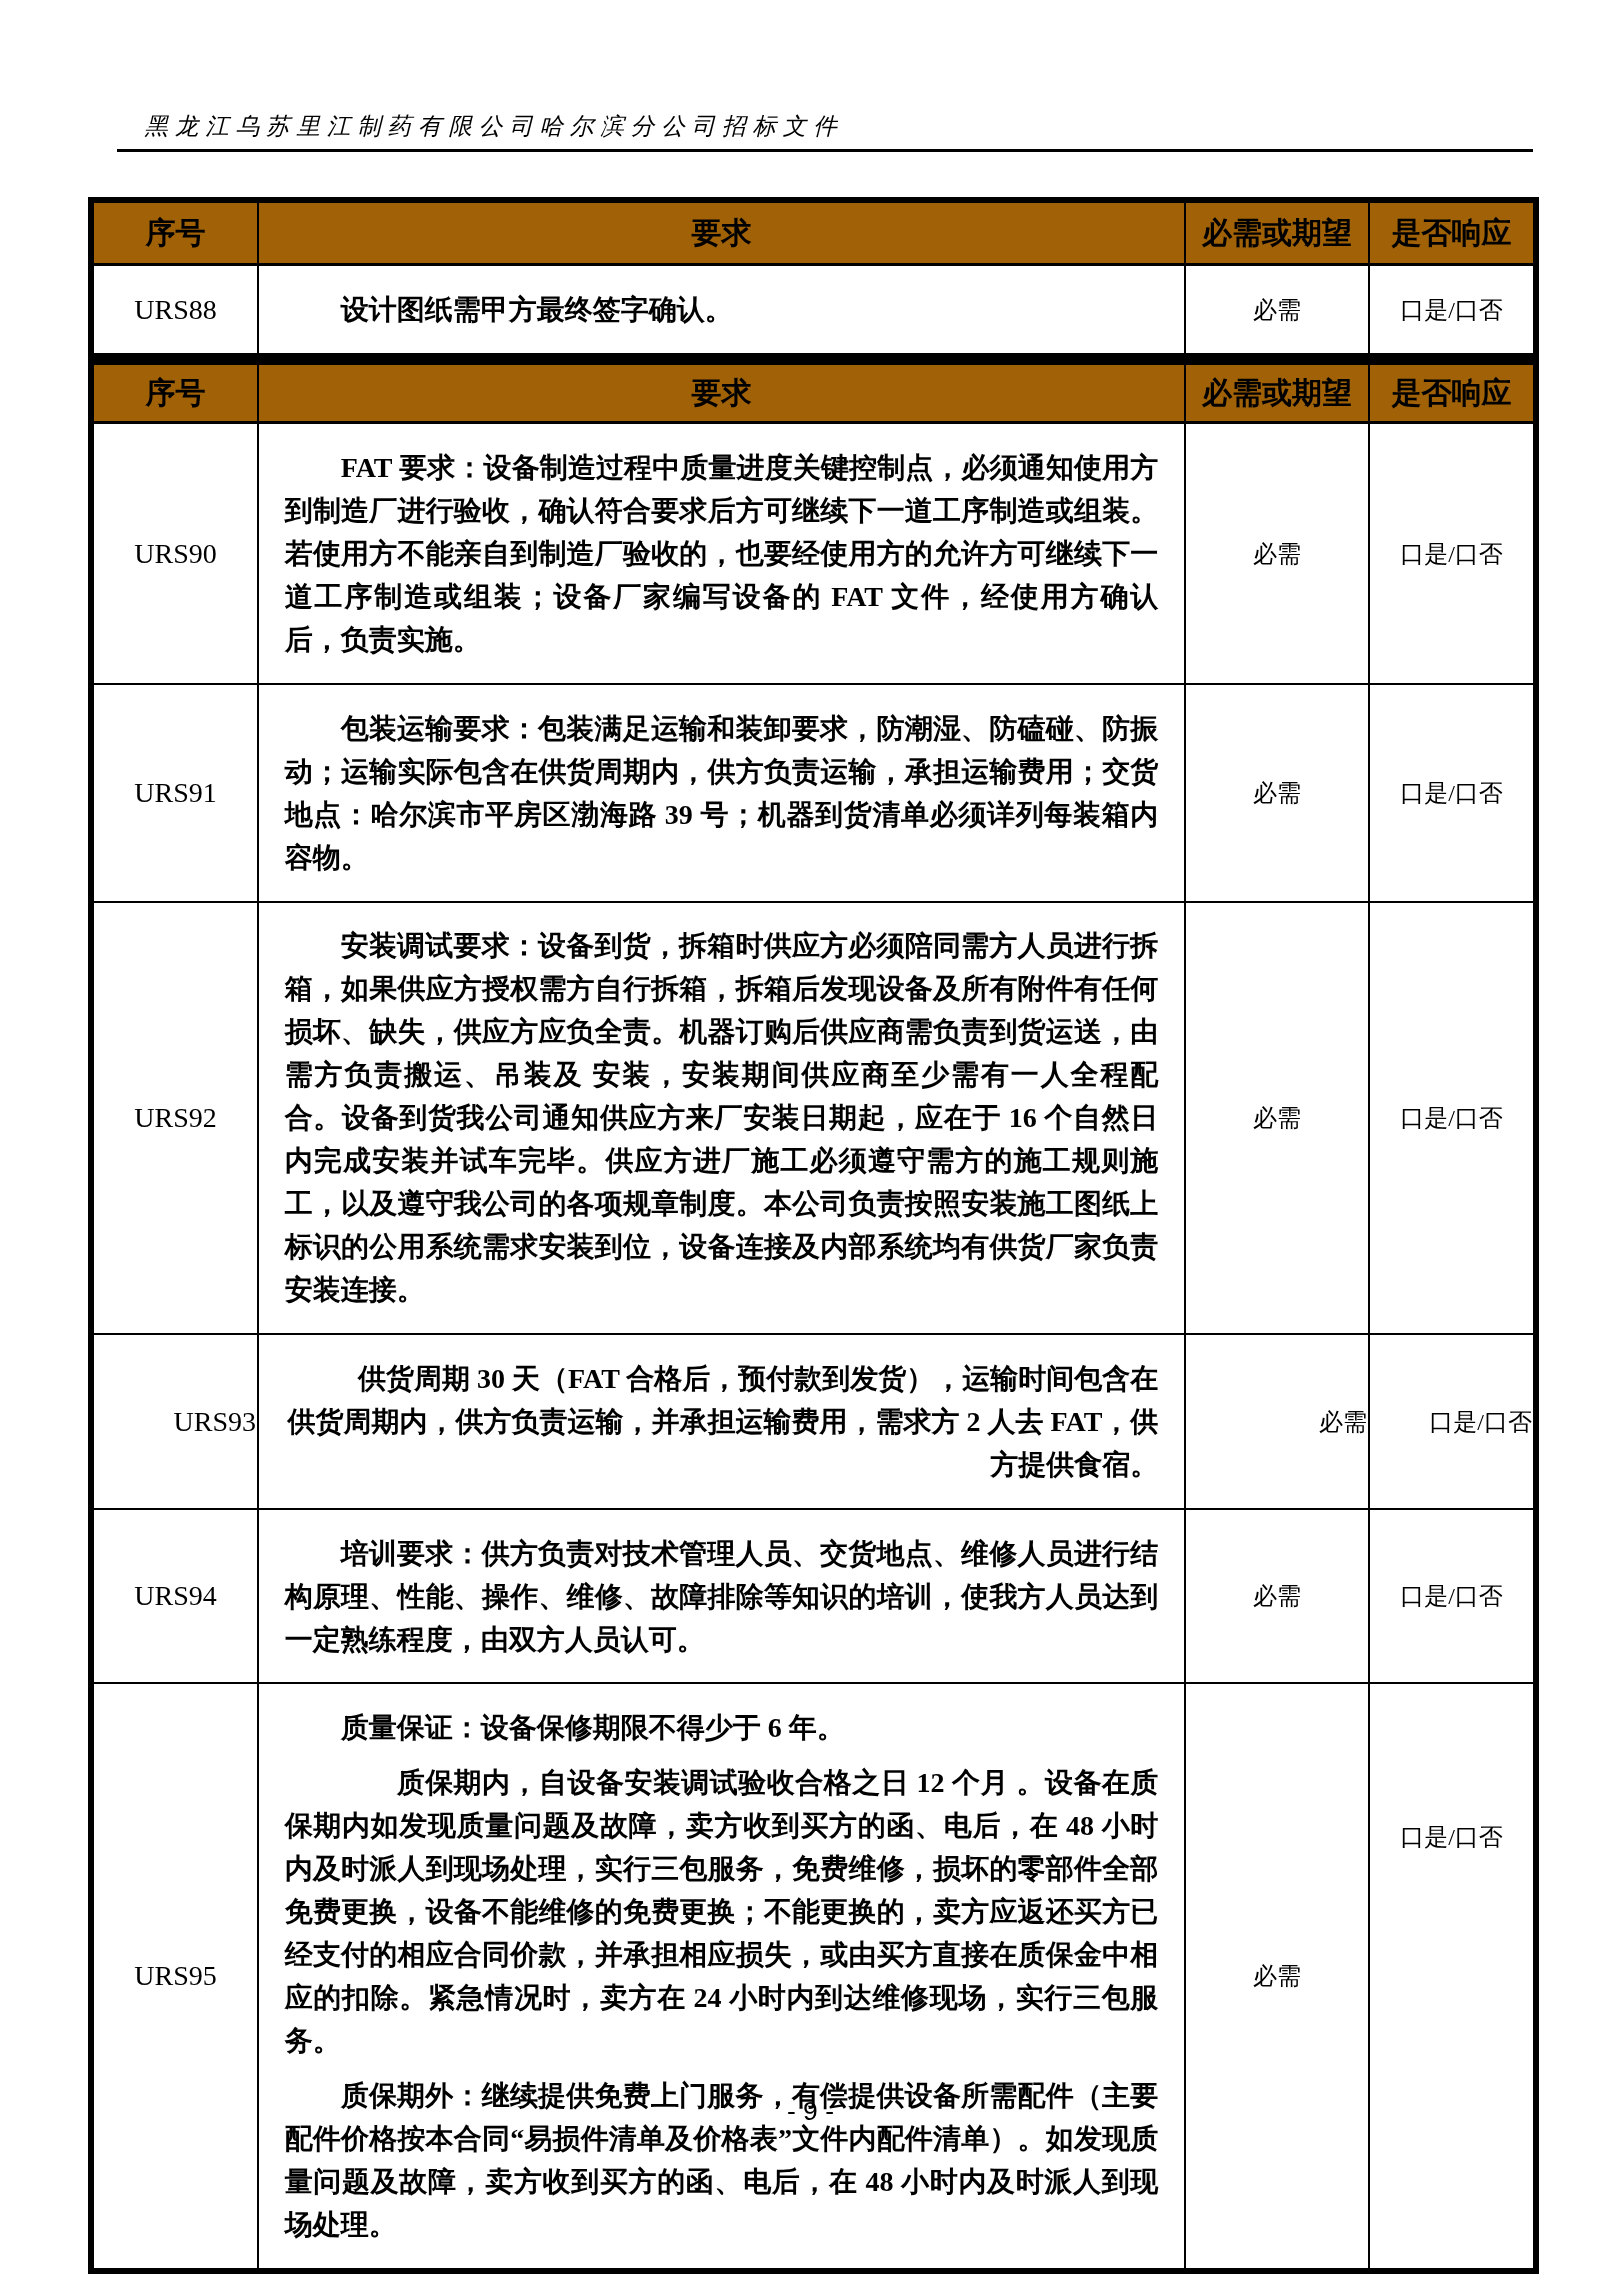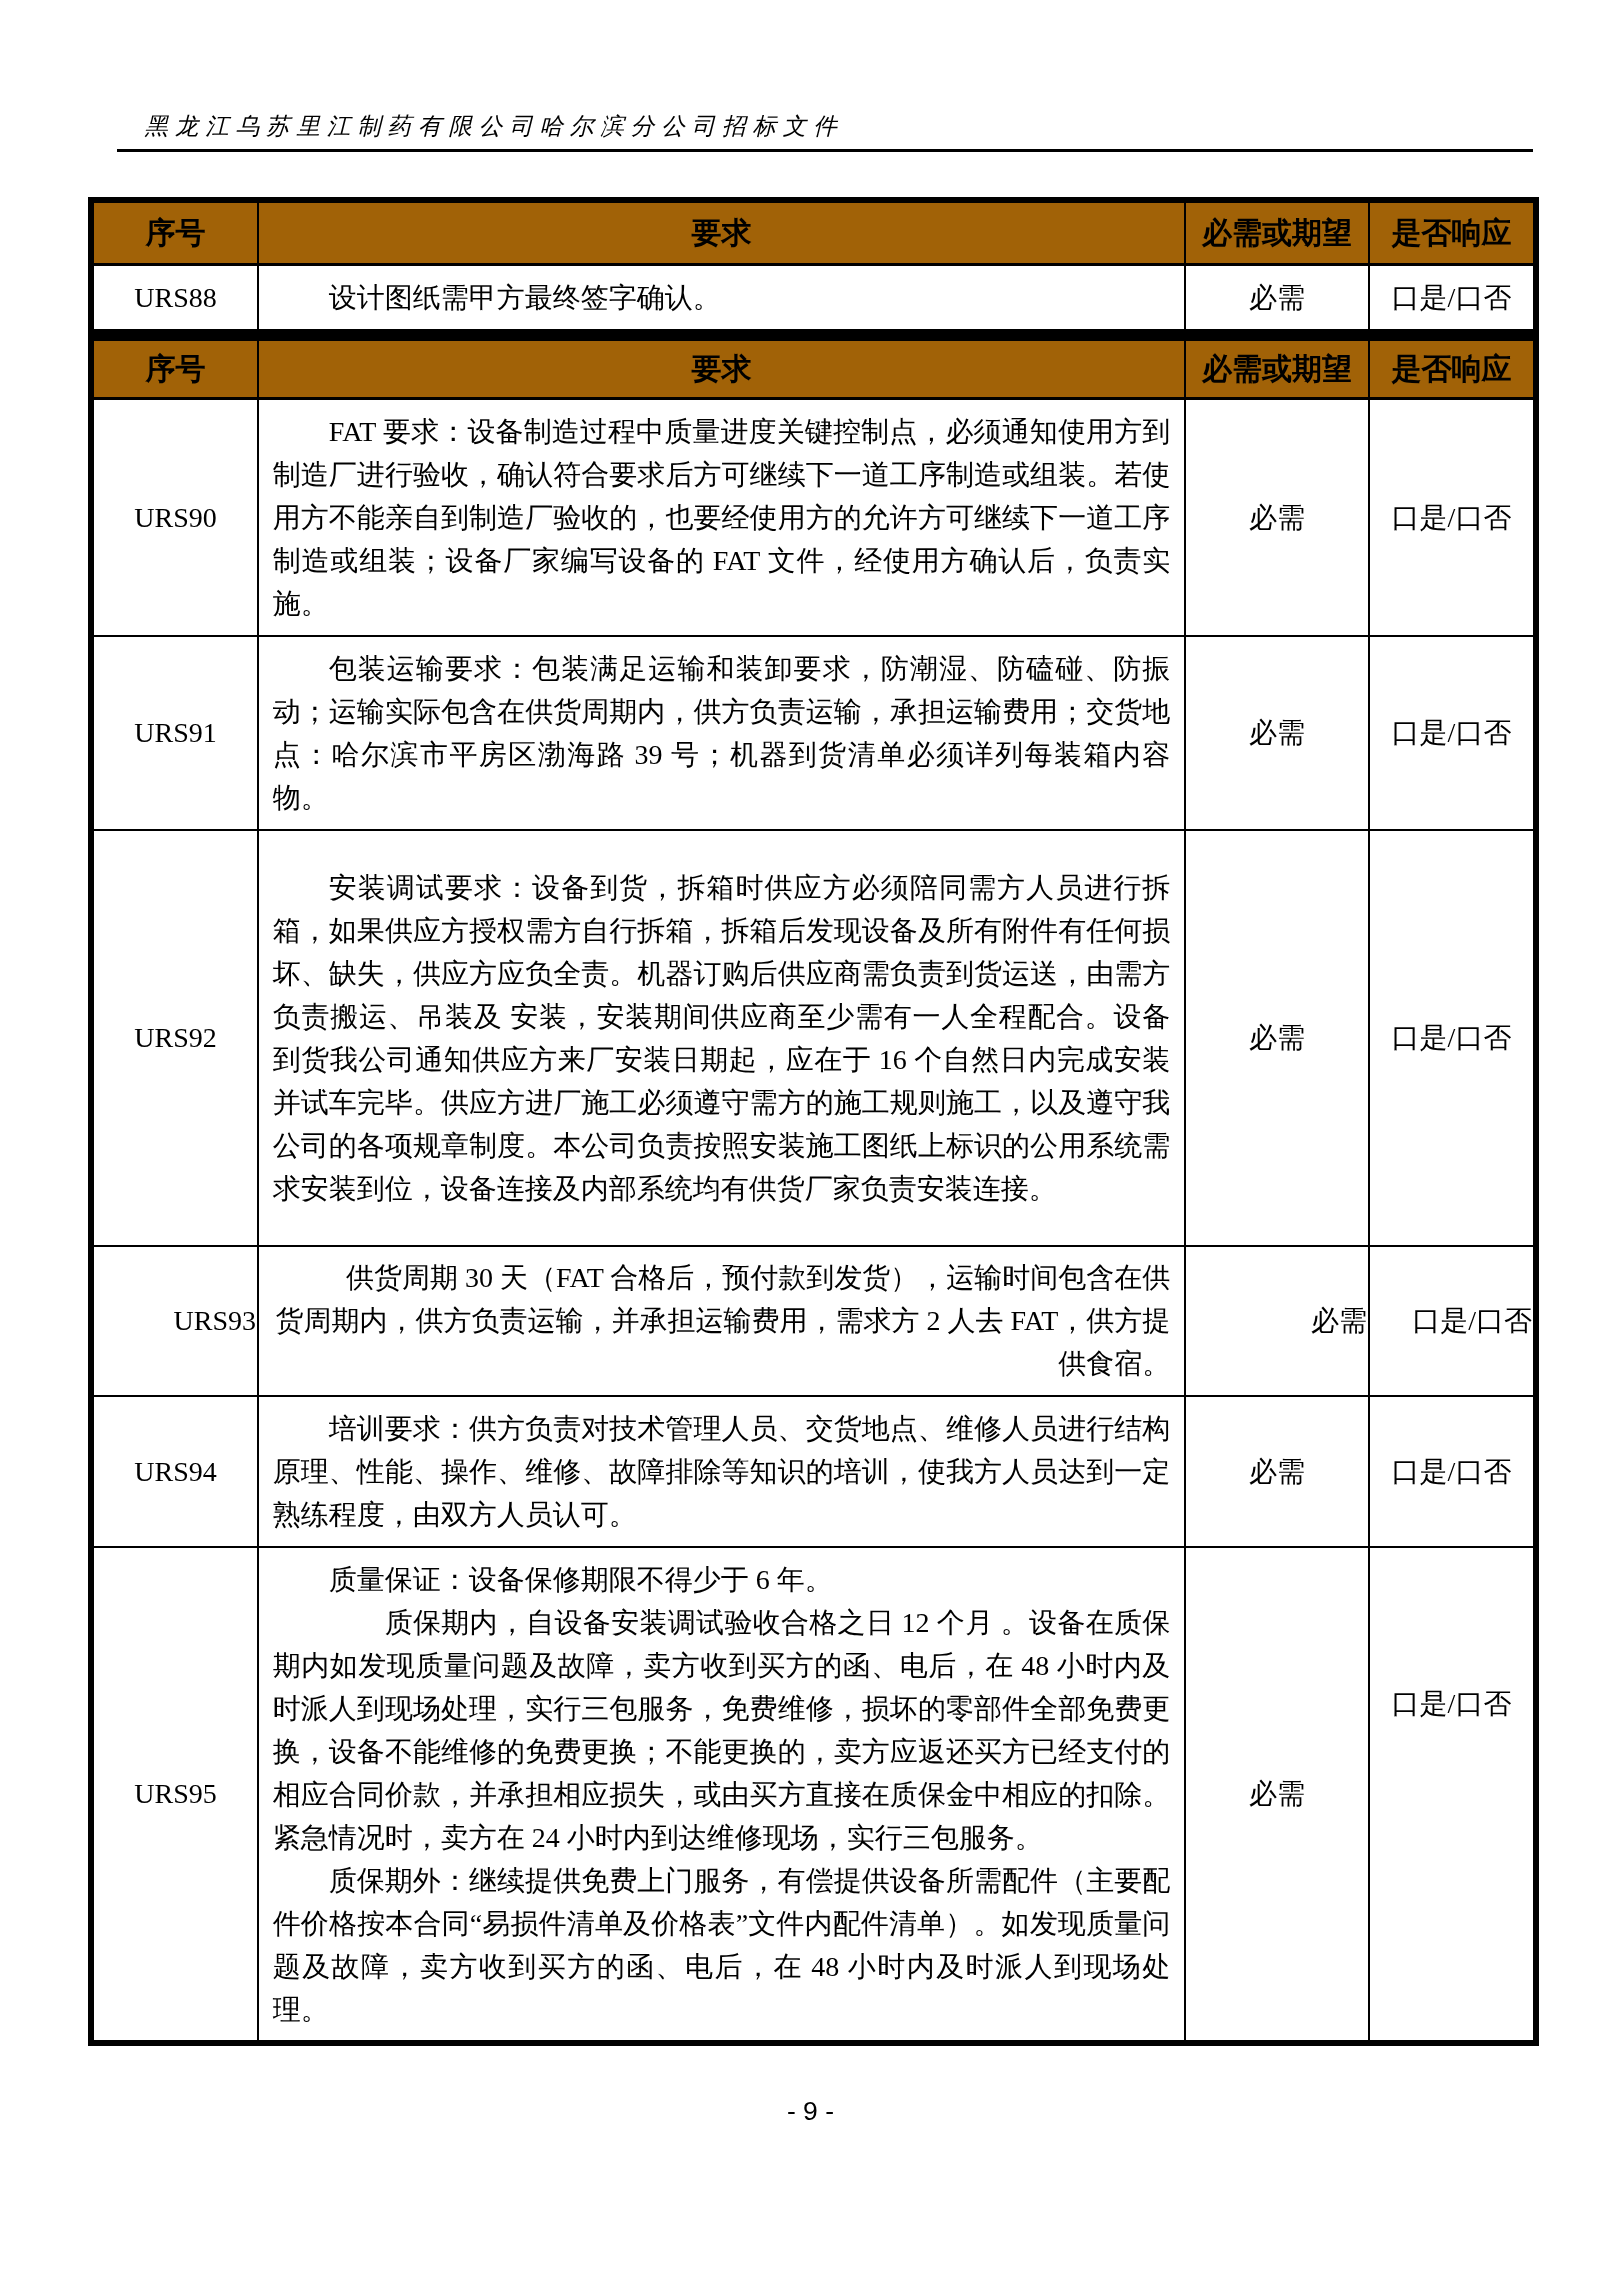--- a/index.html
+++ b/index.html
@@ -63,26 +63,26 @@
     font-size: 28px;
     font-family: "Liberation Serif", "DejaVu Serif", serif;
   }
   td.req {
     vertical-align: middle;
     text-align: justify;
     font-size: 28px;
     line-height: 43px;
     padding: 9.8px 13.7px;
   }
-  td.req p { margin: 0; text-indent: 2em; }
+  td.req p { margin: 12px; text-indent: 2em; font-weight: bold; }
   td.req p.indent-4 { text-indent: 4em; }
   td.nec, td.resp {
     text-align: center;
     vertical-align: middle;
-    font-size: 28px;
+    font-size: 24px;
   }
   td.resp-top { vertical-align: top; padding-top: 137px; }
 
   
   #table1 tr.r0 td { height: 61px; }
   #table1 tr.r1 td { height: 92px; }
   #table2 tr.r0 td { height: 167px; }
   #table2 tr.r1 td { height: 129px; }
   #table2 tr.r2 td { height: 416px; }
   #table2 tr.r3 td { height: 127px; text-align: right; }

